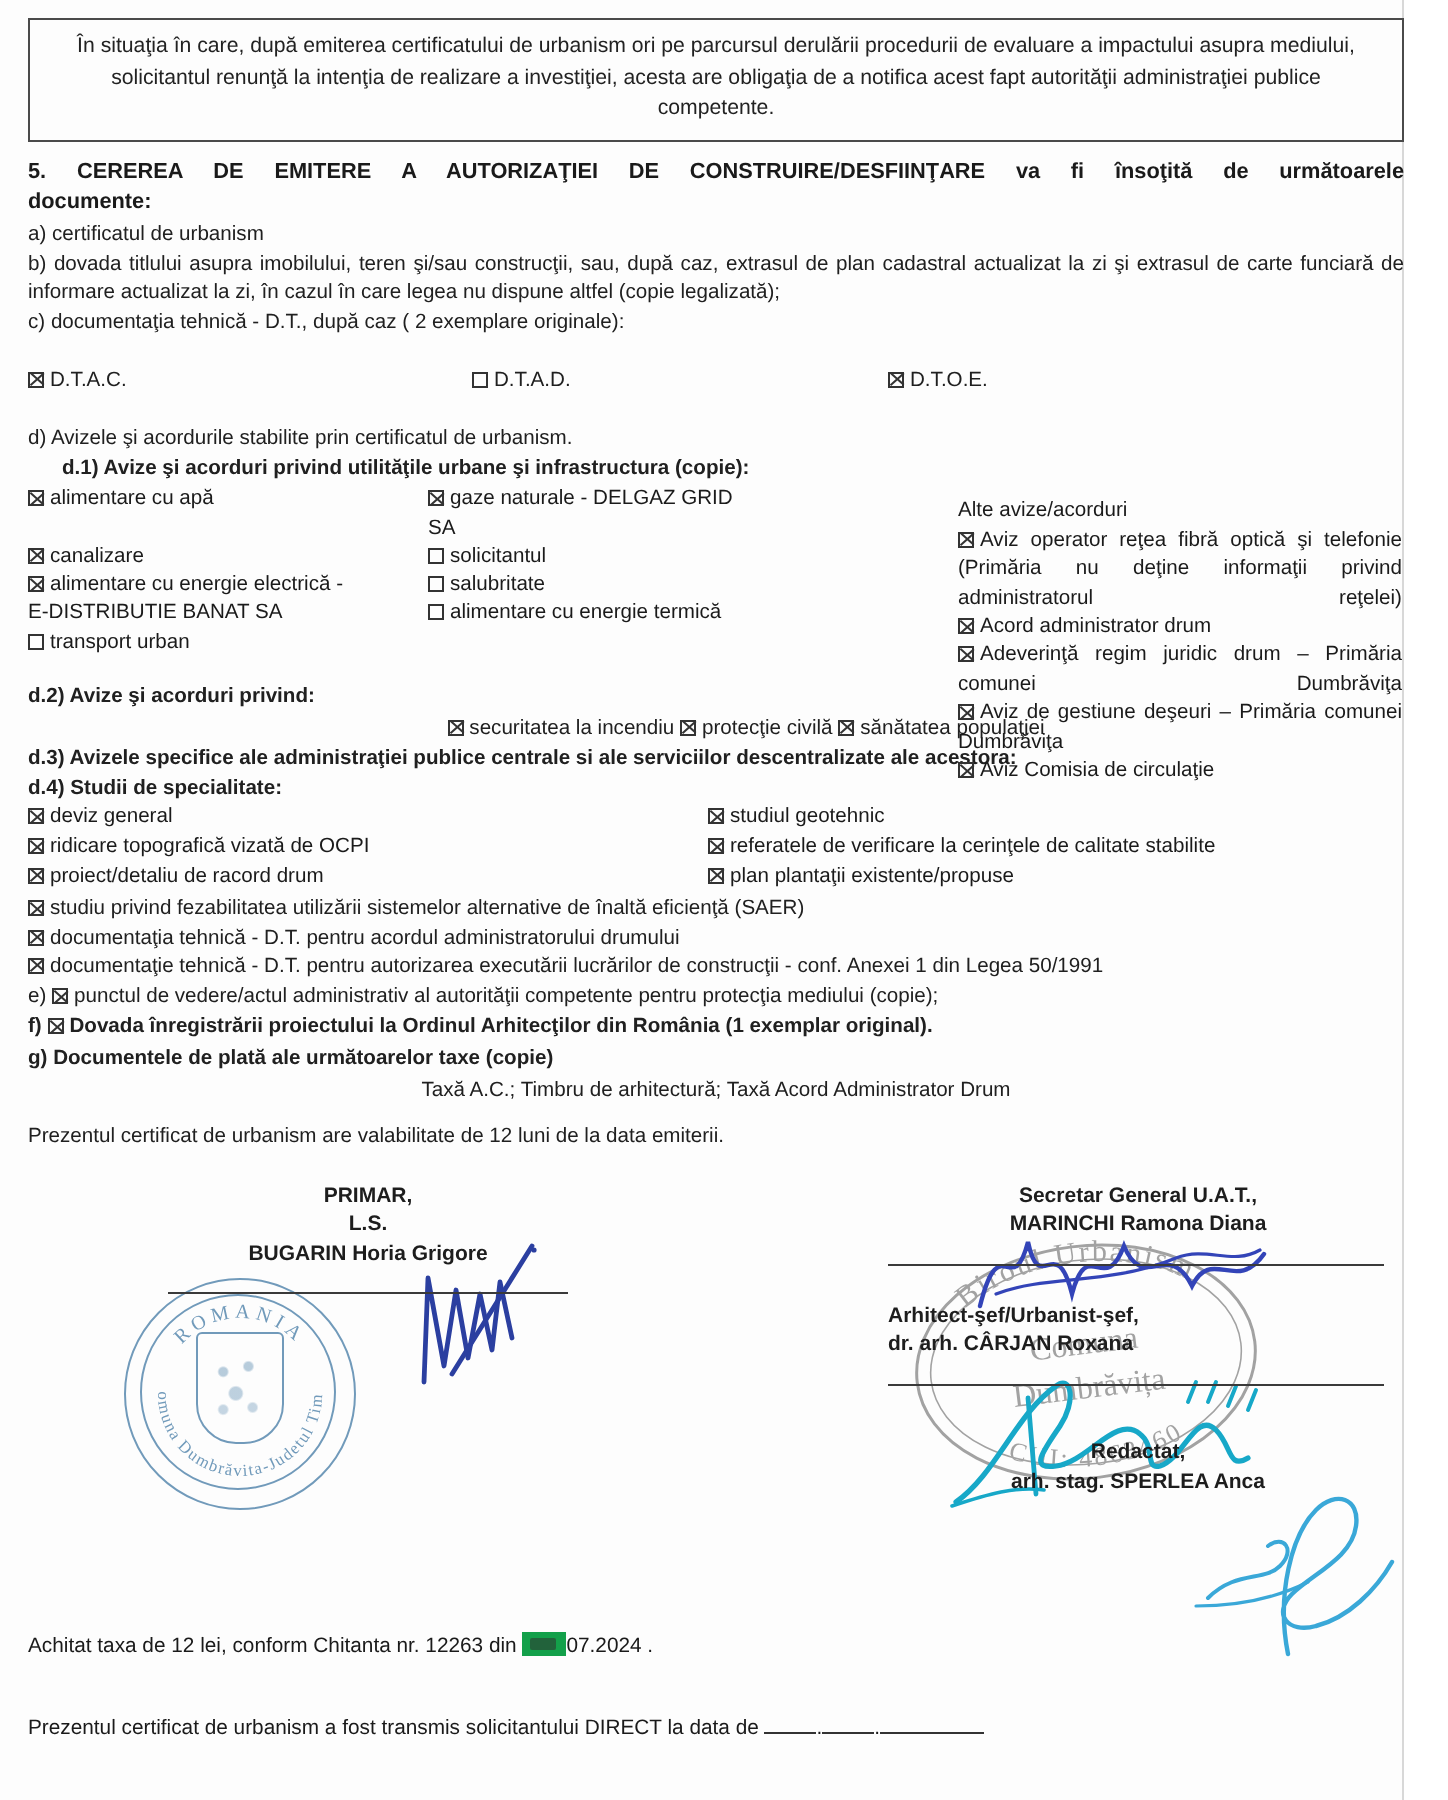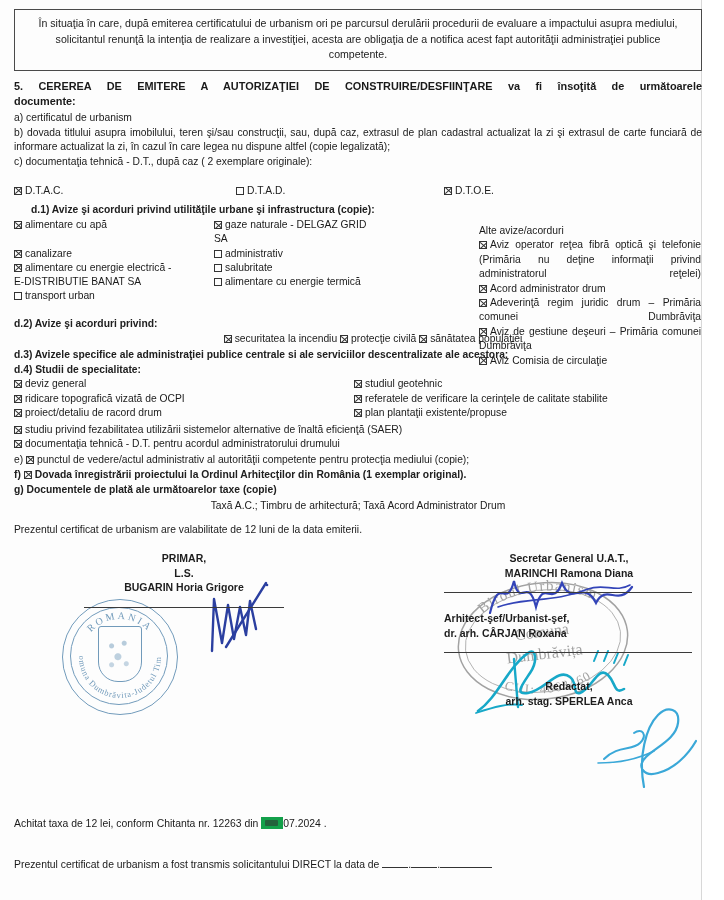--- a/index.html
+++ b/index.html
@@ -225,37 +225,38 @@
         <span class="cb x"></span><span>D.T.A.C.</span>
       </div>
       <div style="position:absolute;left:222px;top:0;" class="t">
         <span class="cb"></span><span>D.T.A.D.</span>
       </div>
       <div style="position:absolute;left:430px;top:0;" class="t">
         <span class="cb x"></span><span>D.T.O.E.</span>
       </div>
     </div>
 
+    <div class="t" style="margin-top:11px;">d) Avizele şi acordurile stabilite prin certificatul de urbanism.</div>
     <div class="t b indent" style="margin-top:1px;">d.1) Avize şi acorduri privind utilităţile urbane şi infrastructura (copie):</div>
 
     <div class="d1wrap">
 
       <div class="d1colA">
         <div class="li"><span class="cb x"></span><span>alimentare cu apă</span></div>
         <div class="li" style="height:14.3px;">&nbsp;</div>
         <div class="li"><span class="cb x"></span><span>canalizare</span></div>
         <div class="li"><span class="cb x"></span><span>alimentare cu energie electrică -</span></div>
         <div class="li">E-DISTRIBUTIE BANAT SA</div>
         <div class="li"><span class="cb"></span><span>transport urban</span></div>
       </div>
 
       <div class="d1colB">
         <div class="li"><span class="cb x"></span><span>gaze naturale - DELGAZ GRID</span></div>
         <div class="li">SA</div>
-        <div class="li"><span class="cb"></span><span>administrativ</span></div>
+        <div class="li"><span class="cb"></span><span>solicitantul</span></div>
         <div class="li"><span class="cb"></span><span>salubritate</span></div>
         <div class="li"><span class="cb"></span><span>alimentare cu energie termică</span></div>
       </div>
 
       <div class="d1colC">
         <div class="li">Alte avize/acorduri</div>
         <div class="li jfull"><span class="cb x"></span><span>Aviz operator reţea fibră optică şi telefonie (Primăria nu deţine informaţii privind administratorul reţelei)</span></div>
         <div class="li"><span class="cb x"></span><span>Acord administrator drum</span></div>
         <div class="li jfull"><span class="cb x"></span><span>Adeverinţă regim juridic drum – Primăria comunei Dumbrăviţa</span></div>
         <div class="li jfull"><span class="cb x"></span><span>Aviz de gestiune deşeuri – Primăria comunei Dumbrăviţa</span></div>
@@ -284,20 +285,21 @@
         <div class="d4r"><span class="cb x"></span><span>referatele de verificare la cerinţele de calitate stabilite</span></div>
       </div>
       <div class="d4row">
         <div class="d4l"><span class="cb x"></span><span>proiect/detaliu de racord drum</span></div>
         <div class="d4r"><span class="cb x"></span><span>plan plantaţii existente/propuse</span></div>
       </div>
     </div>
 
     <div class="t" style="margin-top:1px;"><span class="cb x"></span><span>studiu privind fezabilitatea utilizării sistemelor alternative de înaltă eficienţă (SAER)</span></div>
     <div class="t"><span class="cb x"></span><span>documentaţia tehnică - D.T. pentru acordul administratorului drumului</span></div>
+    <div class="t"><span class="cb x"></span><span>documentaţie tehnică - D.T. pentru autorizarea executării lucrărilor de construcţii - conf. Anexei 1 din Legea 50/1991</span></div>
 
     <div class="t" style="margin-top:1px;">
       <span>e)</span>
       <span class="cb x"></span><span>punctul de vedere/actul administrativ al autorităţii competente pentru protecţia mediului (copie);</span>
     </div>
 
     <div class="t b" style="margin-top:1px;">
       <span>f)</span>
       <span class="cb x"></span><span>Dovada înregistrării proiectului la Ordinul Arhitecţilor din România (1 exemplar original).</span>
     </div>

